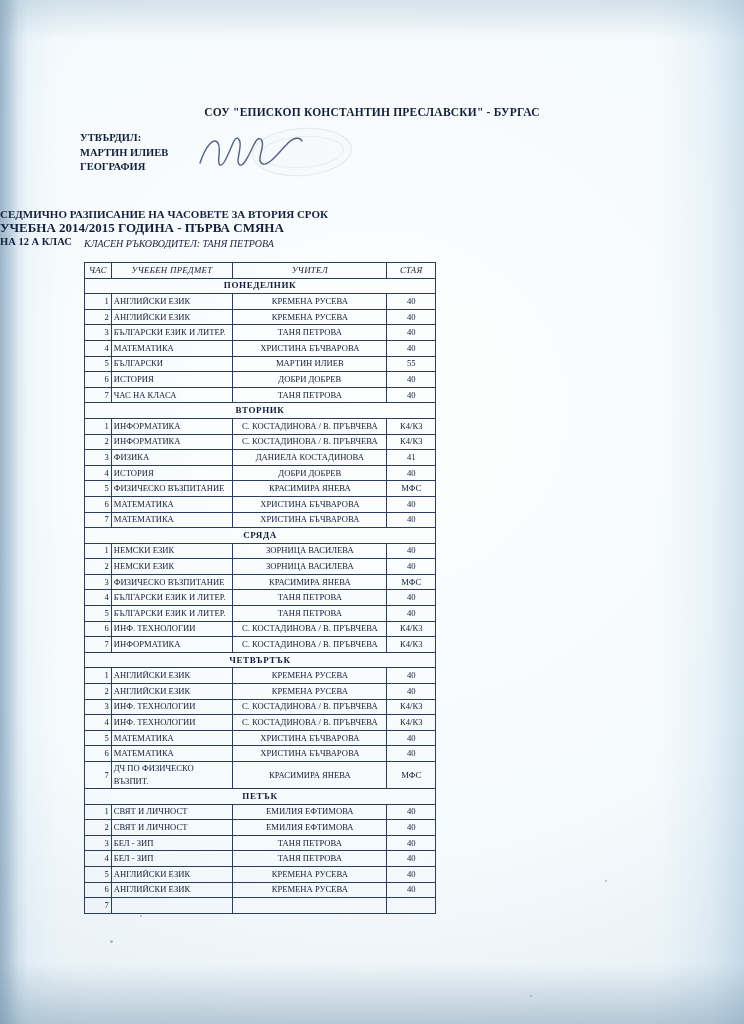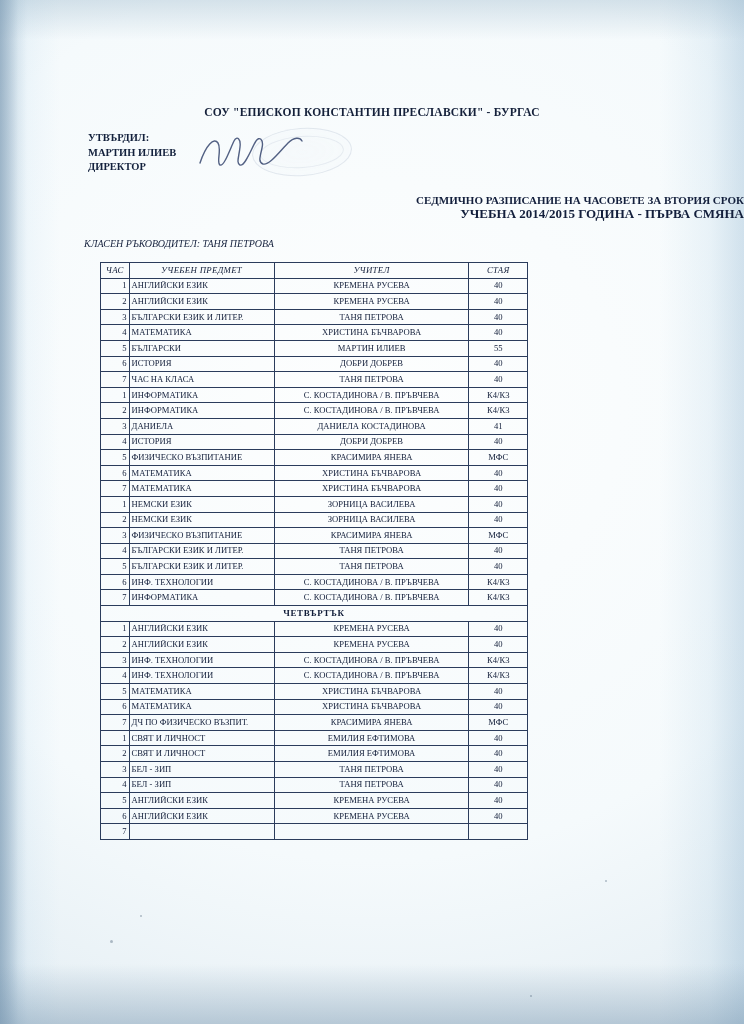--- a/index.html
+++ b/index.html
@@ -58,21 +58,21 @@
     font-weight: bold;
     font-size: 11.5px;
     letter-spacing: 0.2px;
     color: #14203a;
     font-family: "Liberation Serif", serif;
   }
 
   .approve-block {
     position: absolute;
     top: 131px;
-    left: 88px;
+    left: 80px;
     font-weight: bold;
     font-size: 10.5px;
     line-height: 14.5px;
     color: #12203c;
   }
 
   .stamp {
     position: absolute;
     left: 252px;
     top: 128px;
@@ -95,45 +95,45 @@
     position: absolute;
     left: 196px;
     top: 129px;
     width: 110px;
     height: 44px;
     opacity: 0.8;
   }
 
   .doc-title {
     position: absolute;
-    top: 193px;
+    top: 207px;
     left: 0; right: 0;
-    text-align: right;
+    text-align: left;
     font-weight: bold;
     font-size: 11px;
     line-height: 14px;
     color: #131f3c;
   }
   .doc-title .l2 { font-size: 13px; }
   .doc-title .l3 { font-size: 10.5px; }
 
   .teacher-line {
     position: absolute;
     top: 238px;
     left: 84px;
     font-style: italic;
     font-size: 10px;
     color: #16223e;
   }
 
   table.schedule {
     position: absolute;
     top: 262px;
-    left: 100px;
-    width: 428px;
+    left: 84px;
+    width: 352px;
     border-collapse: collapse;
     font-size: 8.6px;
     color: #101c38;
   }
   table.schedule td, table.schedule th {
     border: 1px solid #2b3c5c;
     padding: 0 2px;
     height: 14.6px;
     line-height: 13px;
     vertical-align: middle;
@@ -170,45 +170,49 @@
 <div class="speck" style="left:605px;top:880px;width:2px;height:2px;"></div>
 <div class="speck" style="left:530px;top:995px;width:2px;height:2px;"></div>
 
 <div class="page">
 
   <div class="school-title">СОУ "ЕПИСКОП КОНСТАНТИН ПРЕСЛАВСКИ" - БУРГАС</div>
 
   <div class="approve-block">
     <div>УТВЪРДИЛ:</div>
     <div>МАРТИН ИЛИЕВ</div>
-    <div>ДИРЕКТОР</div>
+    <div>ГЕОГРАФИЯ</div>
   </div>
 
   <div class="stamp"></div>
   <svg class="signature" viewBox="0 0 110 44">
     <path d="M4 34 C10 16, 18 8, 22 14 C26 20, 20 34, 24 36 C28 38, 34 20, 38 12 C41 6, 45 10, 44 18 C43 28, 40 34, 44 36 C49 38, 56 18, 60 12 C63 7, 68 10, 66 19 C64 28, 62 33, 67 35 C73 37, 84 22, 92 14 C98 8, 104 8, 106 12" fill="none" stroke="#2a3b66" stroke-width="1.4" stroke-linecap="round"></path>
   </svg>
 
   <div class="doc-title">
     <div class="l1">СЕДМИЧНО РАЗПИСАНИЕ НА ЧАСОВЕТЕ ЗА ВТОРИЯ СРОК</div>
     <div class="l2">УЧЕБНА 2014/2015 ГОДИНА - ПЪРВА СМЯНА</div>
+    <div class="l3">НА 12 А КЛАС</div>
   </div>
 
   <div class="teacher-line">КЛАСЕН РЪКОВОДИТЕЛ: ТАНЯ ПЕТРОВА</div>
 
   <table class="schedule">
     <thead>
       <tr>
         <th class="head c-num">ЧАС</th>
         <th class="head c-subj">УЧЕБЕН ПРЕДМЕТ</th>
         <th class="head c-teach">УЧИТЕЛ</th>
         <th class="head c-room">СТАЯ</th>
       </tr>
     </thead>
     <tbody id="schedule-body">
+        <tr class="day">
+          <td colspan="4">ПОНЕДЕЛНИК</td>
+        </tr>
         <tr>
           <td class="c-num">1</td>
           <td class="c-subj">АНГЛИЙСКИ ЕЗИК</td>
           <td class="c-teach">КРЕМЕНА РУСЕВА</td>
           <td class="c-room">40</td>
         </tr>
         <tr>
           <td class="c-num">2</td>
           <td class="c-subj">АНГЛИЙСКИ ЕЗИК</td>
           <td class="c-teach">КРЕМЕНА РУСЕВА</td>
@@ -237,35 +241,38 @@
           <td class="c-subj">ИСТОРИЯ</td>
           <td class="c-teach">ДОБРИ ДОБРЕВ</td>
           <td class="c-room">40</td>
         </tr>
         <tr>
           <td class="c-num">7</td>
           <td class="c-subj">ЧАС НА КЛАСА</td>
           <td class="c-teach">ТАНЯ ПЕТРОВА</td>
           <td class="c-room">40</td>
         </tr>
+        <tr class="day">
+          <td colspan="4">ВТОРНИК</td>
+        </tr>
         <tr>
           <td class="c-num">1</td>
           <td class="c-subj">ИНФОРМАТИКА</td>
           <td class="c-teach">С. КОСТАДИНОВА / В. ПРЪВЧЕВА</td>
           <td class="c-room">К4/К3</td>
         </tr>
         <tr>
           <td class="c-num">2</td>
           <td class="c-subj">ИНФОРМАТИКА</td>
           <td class="c-teach">С. КОСТАДИНОВА / В. ПРЪВЧЕВА</td>
           <td class="c-room">К4/К3</td>
         </tr>
         <tr>
           <td class="c-num">3</td>
-          <td class="c-subj">ДАНИЕЛА</td>
+          <td class="c-subj">ФИЗИКА</td>
           <td class="c-teach">ДАНИЕЛА КОСТАДИНОВА</td>
           <td class="c-room">41</td>
         </tr>
         <tr>
           <td class="c-num">4</td>
           <td class="c-subj">ИСТОРИЯ</td>
           <td class="c-teach">ДОБРИ ДОБРЕВ</td>
           <td class="c-room">40</td>
         </tr>
         <tr>
@@ -279,20 +286,23 @@
           <td class="c-subj">МАТЕМАТИКА</td>
           <td class="c-teach">ХРИСТИНА БЪЧВАРОВА</td>
           <td class="c-room">40</td>
         </tr>
         <tr>
           <td class="c-num">7</td>
           <td class="c-subj">МАТЕМАТИКА</td>
           <td class="c-teach">ХРИСТИНА БЪЧВАРОВА</td>
           <td class="c-room">40</td>
         </tr>
+        <tr class="day">
+          <td colspan="4">СРЯДА</td>
+        </tr>
         <tr>
           <td class="c-num">1</td>
           <td class="c-subj">НЕМСКИ ЕЗИК</td>
           <td class="c-teach">ЗОРНИЦА ВАСИЛЕВА</td>
           <td class="c-room">40</td>
         </tr>
         <tr>
           <td class="c-num">2</td>
           <td class="c-subj">НЕМСКИ ЕЗИК</td>
           <td class="c-teach">ЗОРНИЦА ВАСИЛЕВА</td>
@@ -366,20 +376,23 @@
           <td class="c-subj">МАТЕМАТИКА</td>
           <td class="c-teach">ХРИСТИНА БЪЧВАРОВА</td>
           <td class="c-room">40</td>
         </tr>
         <tr>
           <td class="c-num">7</td>
           <td class="c-subj">ДЧ ПО ФИЗИЧЕСКО ВЪЗПИТ.</td>
           <td class="c-teach">КРАСИМИРА ЯНЕВА</td>
           <td class="c-room">МФС</td>
         </tr>
+        <tr class="day">
+          <td colspan="4">ПЕТЪК</td>
+        </tr>
         <tr>
           <td class="c-num">1</td>
           <td class="c-subj">СВЯТ И ЛИЧНОСТ</td>
           <td class="c-teach">ЕМИЛИЯ ЕФТИМОВА</td>
           <td class="c-room">40</td>
         </tr>
         <tr>
           <td class="c-num">2</td>
           <td class="c-subj">СВЯТ И ЛИЧНОСТ</td>
           <td class="c-teach">ЕМИЛИЯ ЕФТИМОВА</td>

